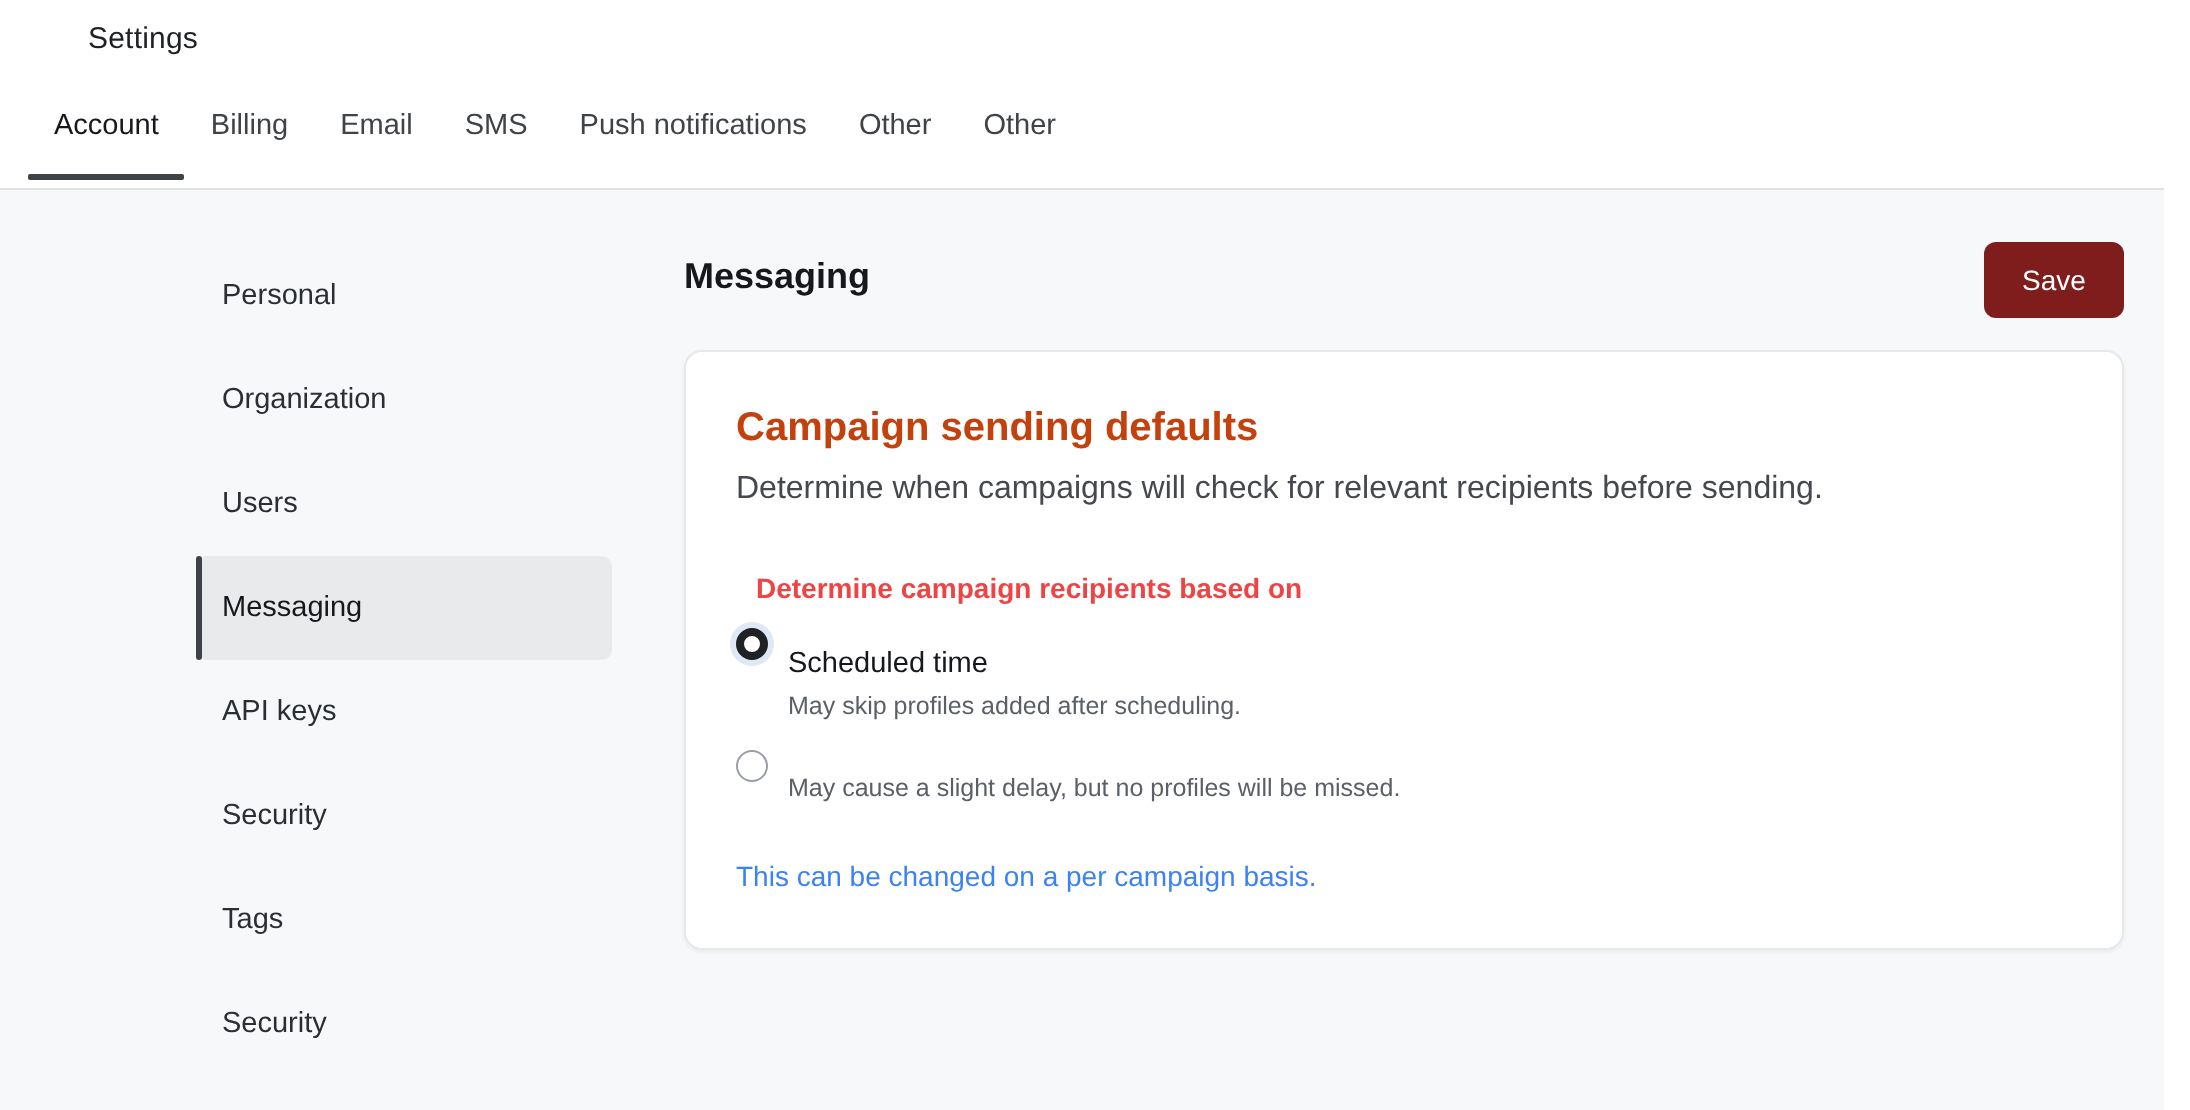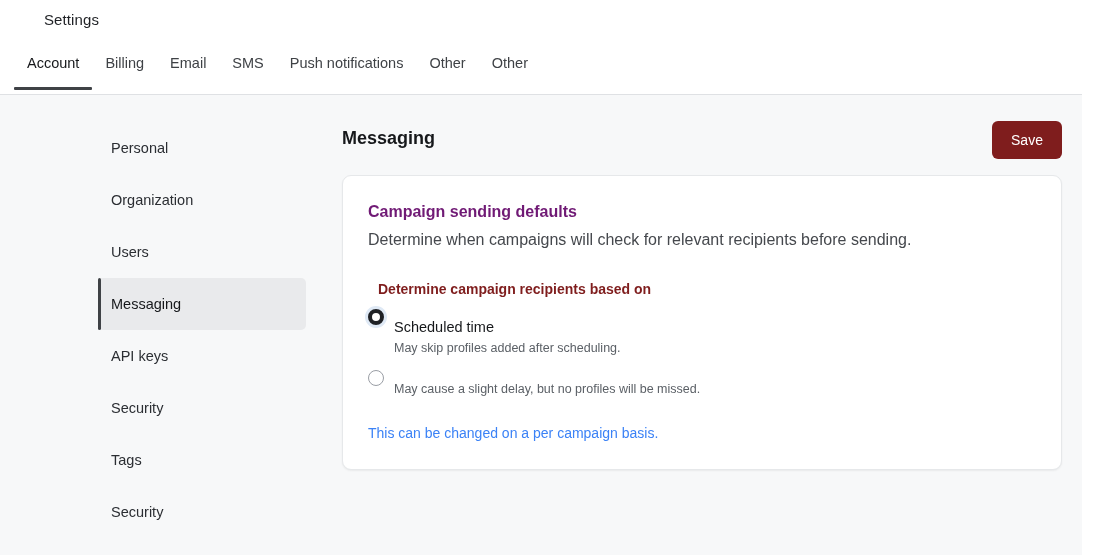--- a/index.html
+++ b/index.html
@@ -141,34 +141,34 @@
   .card {
     position: relative;
     width: 720px;
     background: #ffffff;
     border: 1px solid #e6e8ea;
     border-radius: 9px;
     box-shadow: 0 1px 2px rgba(16,18,22,0.06);
     padding: 27px 25px 28px 25px;
   }
   .card-title {
-    font-size: 16px;
+    font-size: 20px;
     font-weight: bold;
-    color: #701a75;
+    color: #c2410c;
     margin: 0 0 10px 0;
   }
   .card-desc {
     font-size: 16px;
     color: #45484d;
     margin: 0;
   }
   .field-label {
     font-size: 14px;
     font-weight: bold;
-    color: #7f1d1d;
+    color: #ef4444;
     margin: 32px 0 9px 0;
     padding-left: 10px;
   }
 
   .radio-row {
     display: flex;
     align-items: flex-start;
     margin-bottom: 11px;
     cursor: pointer;
   }

